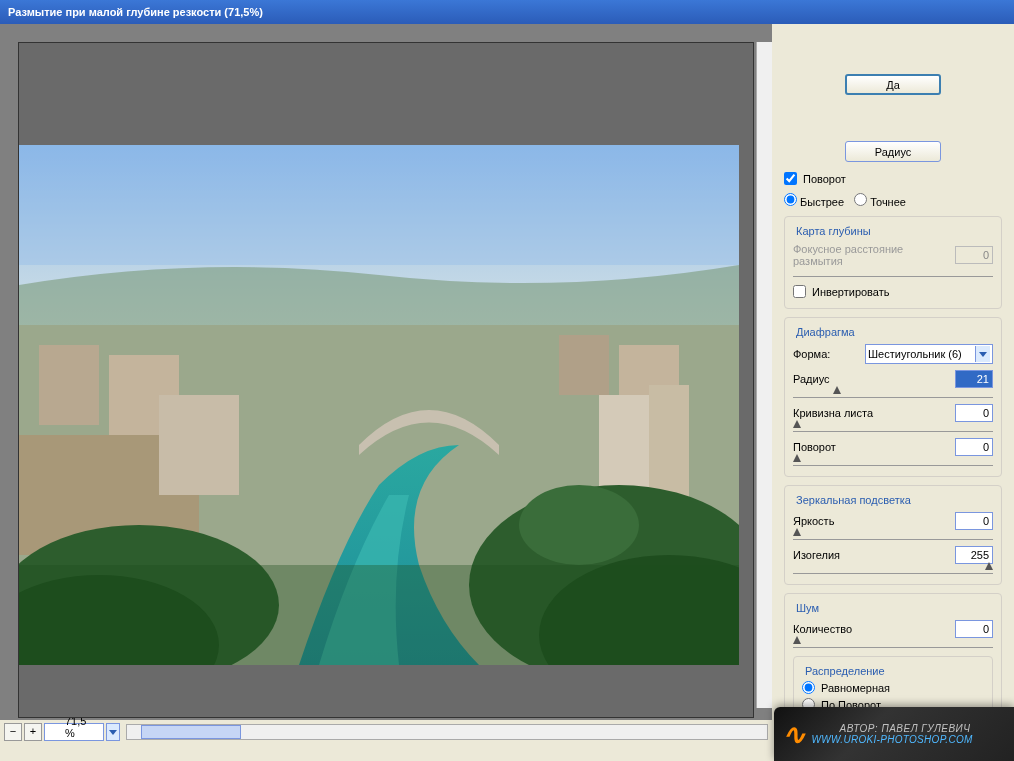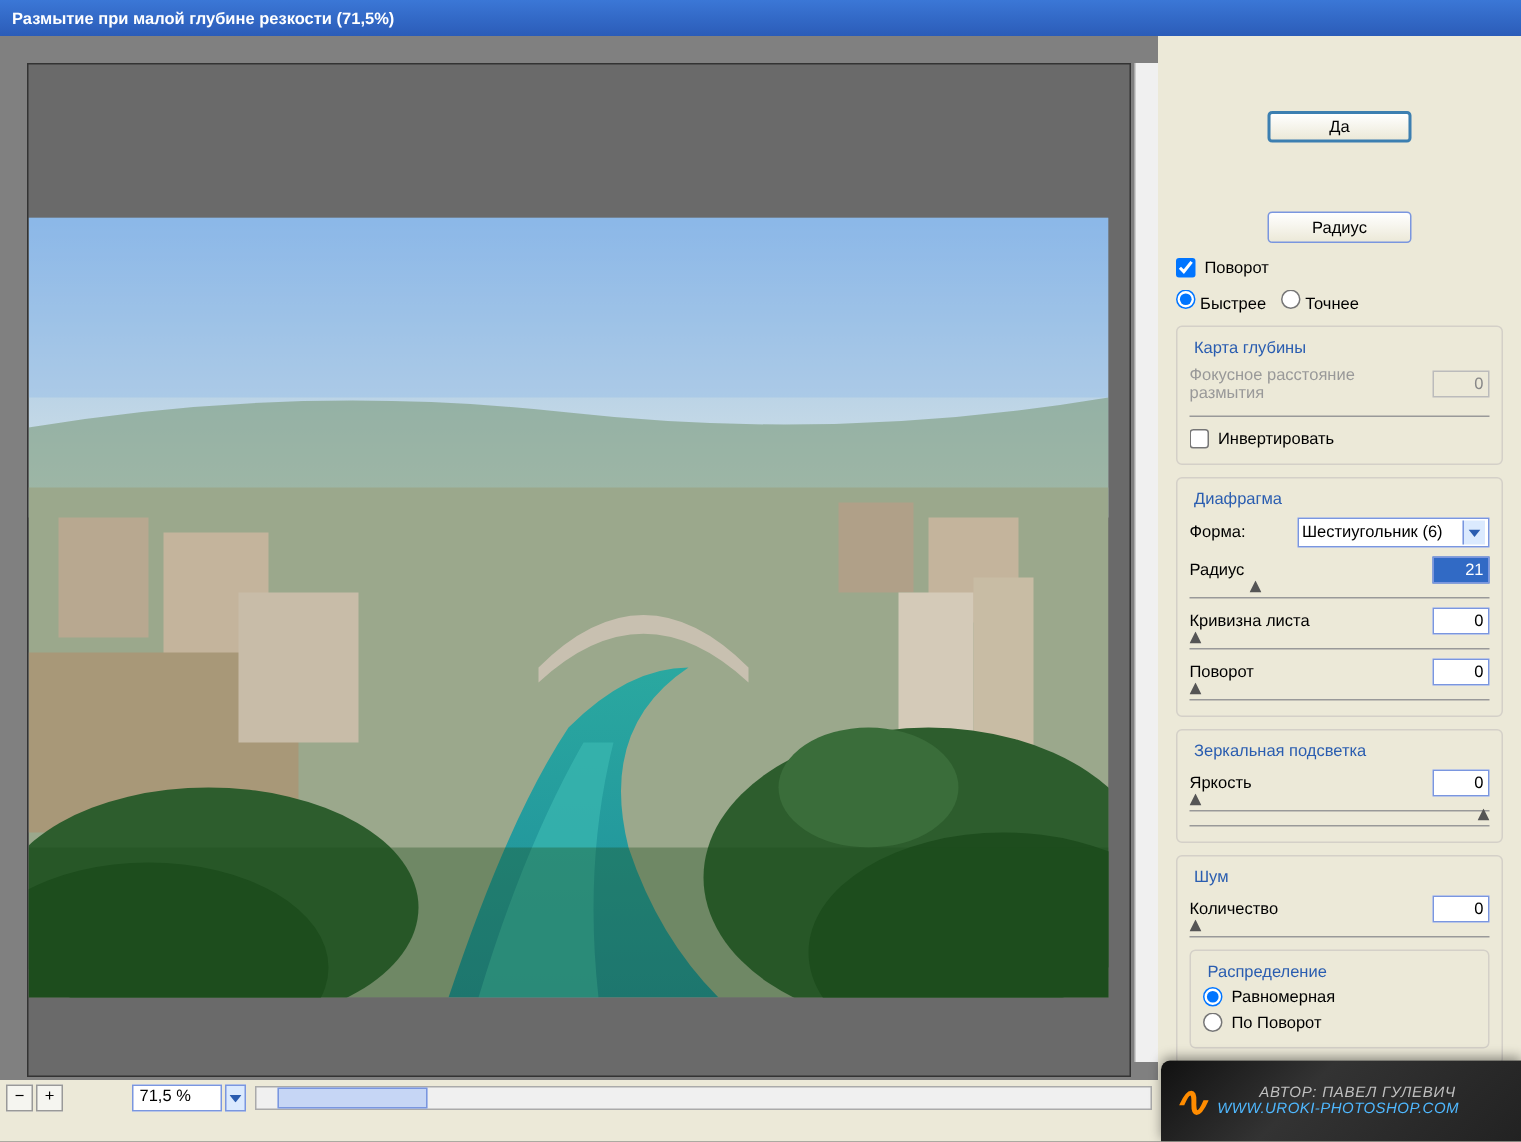--- a/index.html
+++ b/index.html
@@ -5,21 +5,21 @@
 * { box-sizing: border-box; margin: 0; padding: 0; font-family: Tahoma, sans-serif; font-size: 11px; }
 body { width: 1014px; height: 761px; background: #ece9d8; overflow: hidden; position: relative; }
 .titlebar { background: linear-gradient(to bottom, #3b77d6, #2b5cb8); color: #fff; padding: 5px 8px; font-weight: bold; font-size: 12px; }
 .main { display: flex; height: 720px; }
 .preview-area { width: 772px; background: #808080; position: relative; display: flex; flex-direction: column; }
 .preview-canvas { flex: 1; margin: 18px 18px 2px 18px; background: #6a6a6a; position: relative; overflow: hidden; border: 1px solid #333; }
 .preview-canvas svg { position: absolute; top: 102px; left: 0; width: 720px; height: 520px; }
 .scrollbar-v { position: absolute; right: 0; top: 18px; bottom: 36px; width: 16px; background: #f0f0f0; border-left: 1px solid #aaa; }
 .preview-bottom { height: 24px; background: #ece9d8; display: flex; align-items: center; padding: 2px 4px; gap: 2px; }
 .zoom-btn { width: 18px; height: 18px; background: #f5f5f0; border: 1px solid #999; text-align: center; line-height: 14px; cursor: pointer; }
-.zoom-val { width: 60px; height: 18px; background: #fff; border: 1px solid #7a96df; padding: 1px 4px; display: flex; align-items: flex-start; margin-left: 44px; }
+.zoom-val { width: 60px; height: 18px; background: #fff; border: 1px solid #7a96df; padding: 1px 20px; display: flex; align-items: flex-end; }
 .zoom-chevron { width: 14px; height: 18px; background: #dbeafe; border: 1px solid #7a96df; display: flex; align-items: center; justify-content: center; }
 .hscroll { flex: 1; height: 16px; background: #f0f0f0; border: 1px solid #aaa; margin-left: 4px; position: relative; }
 .hscroll-thumb { position: absolute; left: 14px; top: 0; width: 100px; height: 14px; background: #c6d6f5; border: 1px solid #7a96df; }
 .side { flex: 1; padding: 10px 12px 8px 12px; display: flex; flex-direction: column; gap: 6px; overflow: hidden; }
 .btn-row { display: flex; justify-content: center; margin-top: 40px; }
 .xp-btn { width: 96px; height: 21px; background: linear-gradient(#fff,#ece9d8); border: 1px solid #7a96df; border-radius: 3px; cursor: pointer; }
 .xp-btn.default { border: 2px solid #3c7fb1; }
 .check-row { display: flex; align-items: center; gap: 4px; margin-top: 4px; }
 .check-row input[type=checkbox], .check-row input[type=radio] { margin-right: 2px; }
 .radio-row { display: flex; align-items: center; gap: 10px; margin-top: 2px; }
@@ -199,20 +199,24 @@
         <label>Яркость</label>
         <input class="num-input" value="0" style="">
       </div>
       <div class="slider">
           <div class="tri" style="left:0">
             <svg width="8" height="8">
               <path d="M4,0 L8,8 L0,8 Z" fill="#555"></path>
             </svg>
           </div>
         </div>
+      <div class="form-row">
+        <label>Изогелия</label>
+        <input class="num-input" value="255" style="">
+      </div>
       <div class="slider">
           <div class="tri" style="left:calc(100% - 8px)">
             <svg width="8" height="8">
               <path d="M4,0 L8,8 L0,8 Z" fill="#555"></path>
             </svg>
           </div>
         </div>
     </div>
 
     <div class="group">

